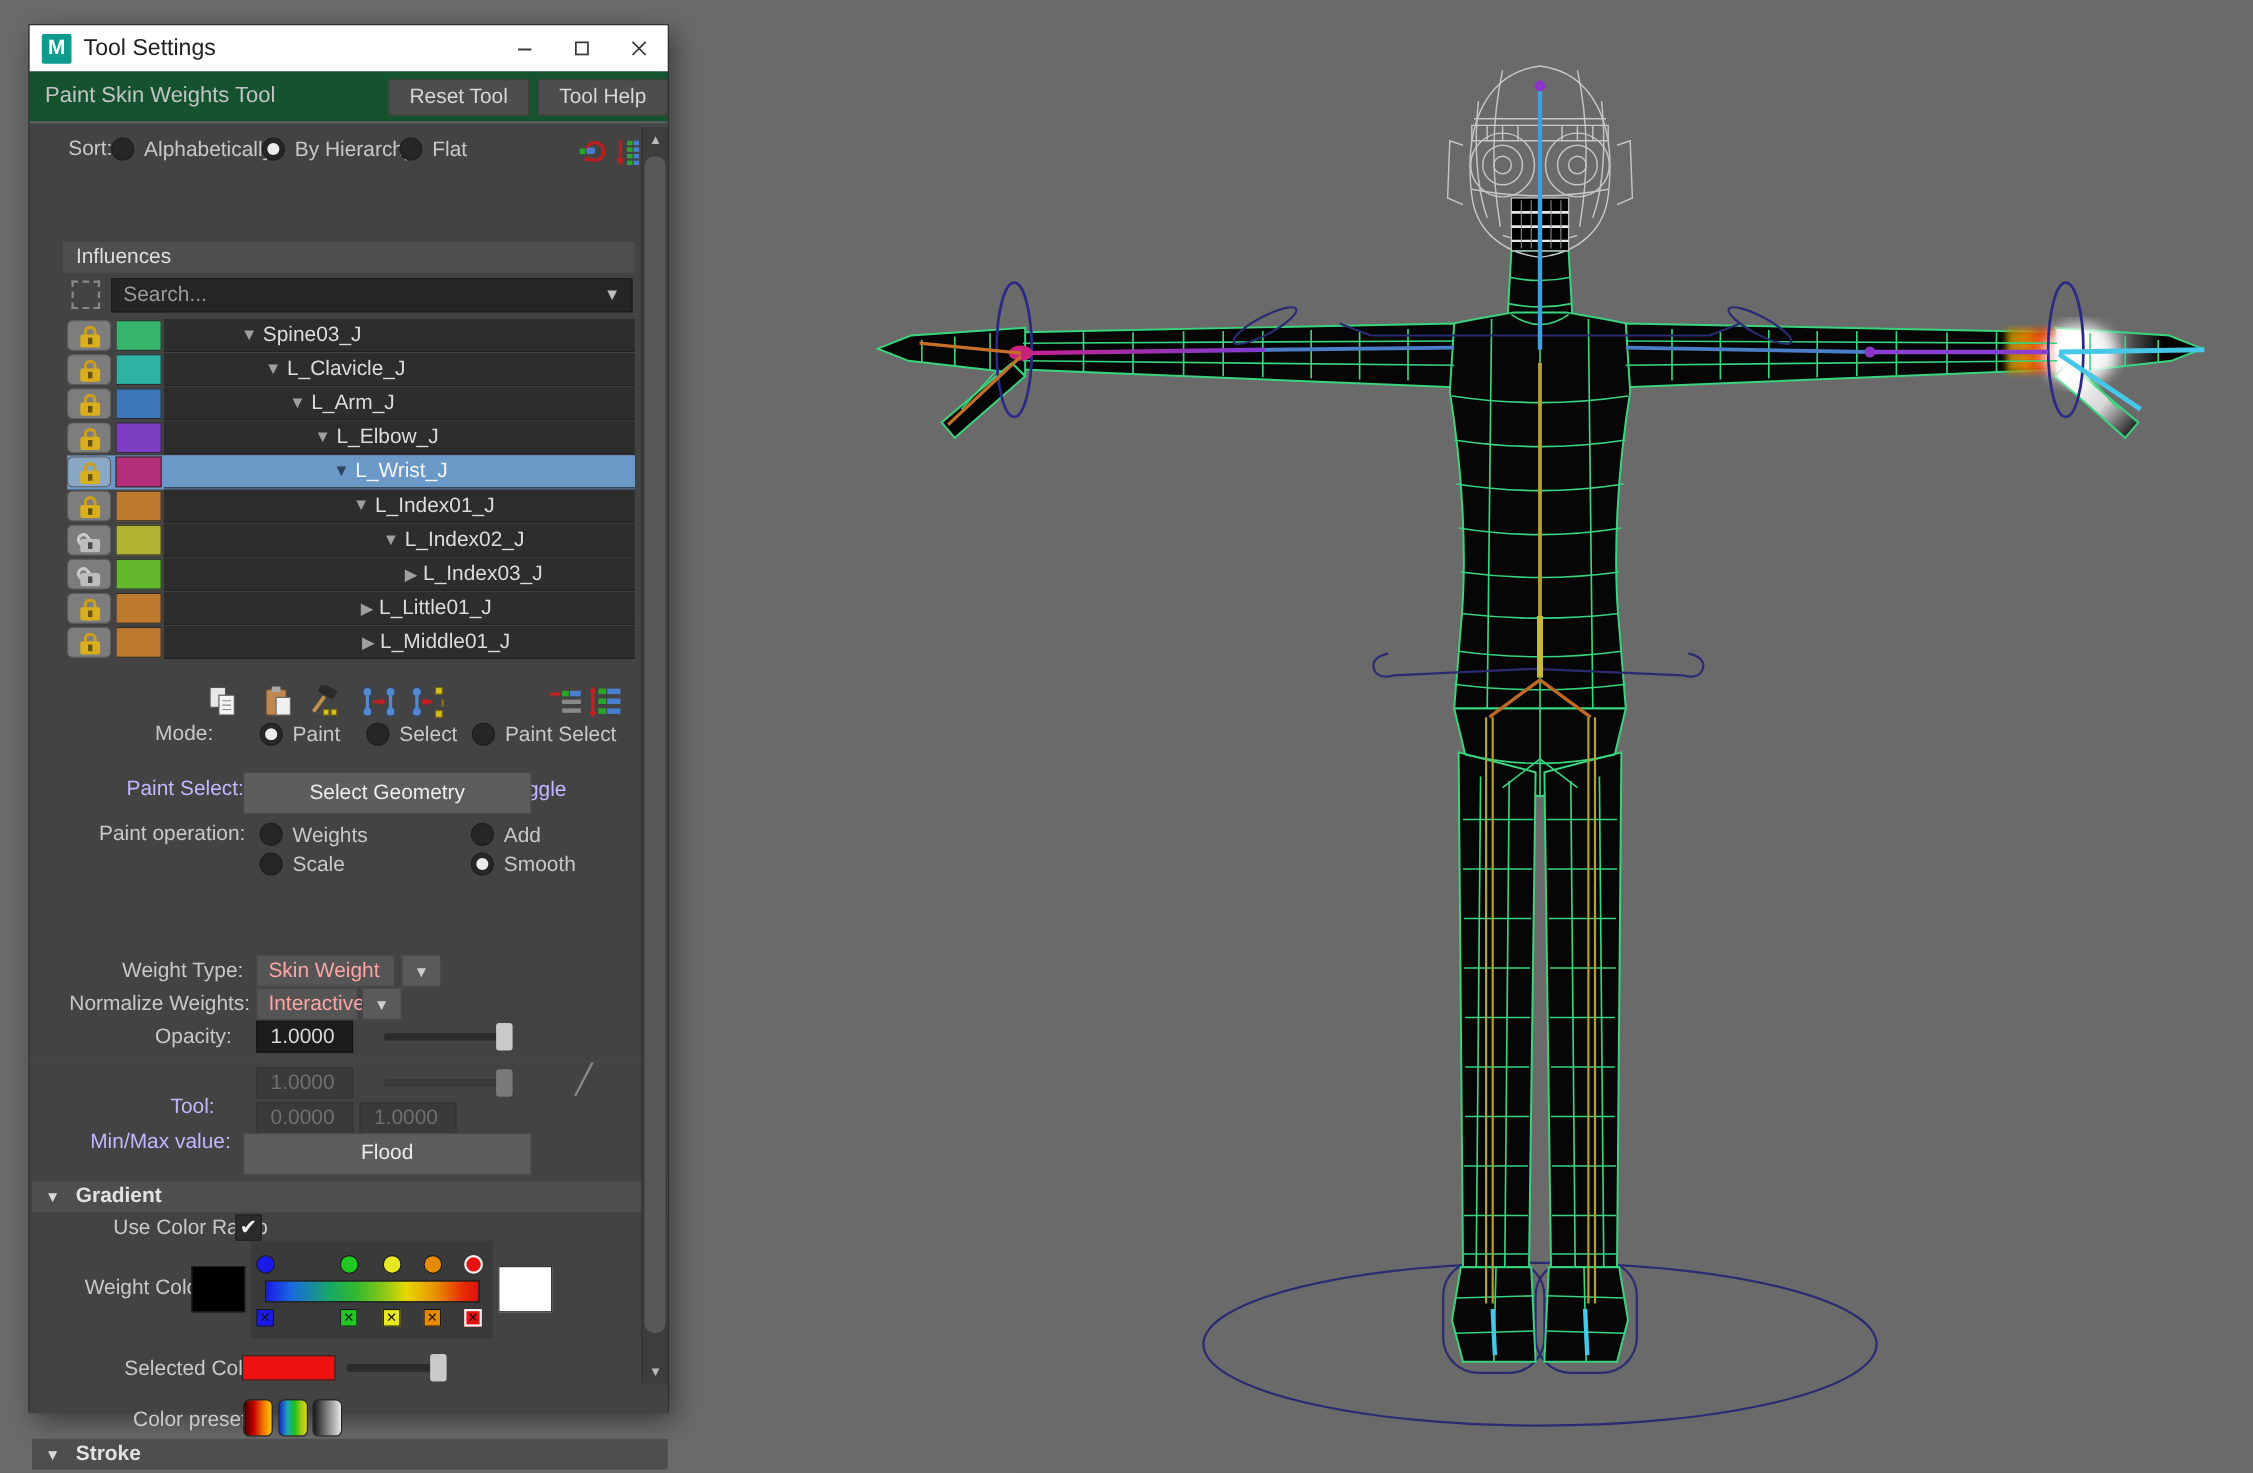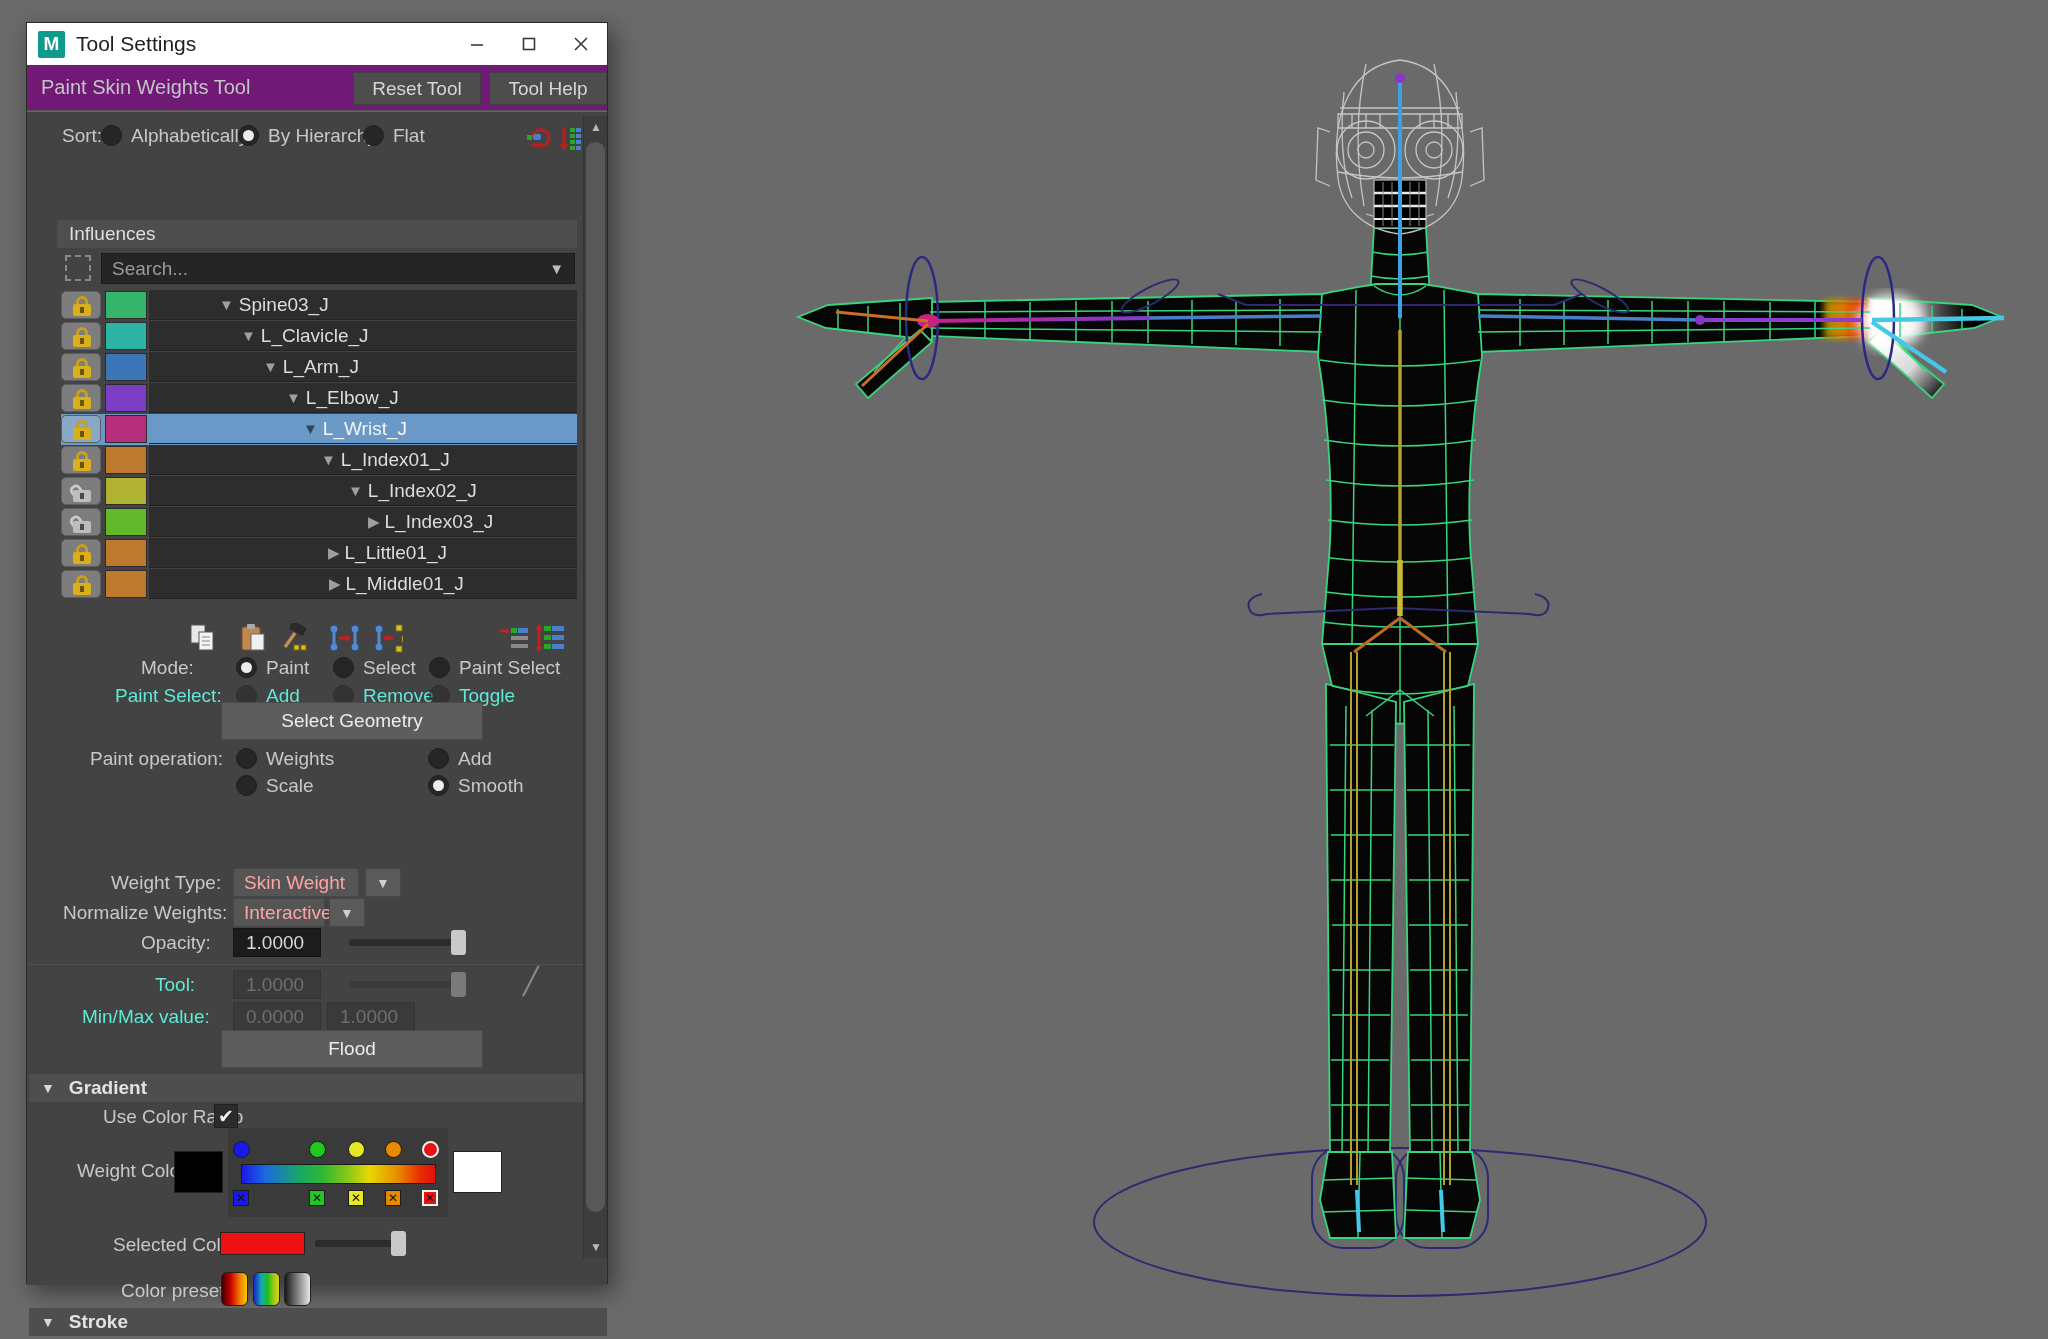--- a/index.html
+++ b/index.html
@@ -17,41 +17,41 @@
   .titlebar{position:absolute;left:0;top:0;width:100%;height:42px;background:#ffffff;
     display:flex;align-items:center;color:#1c1c1c;}
   .maya-icon{width:27px;height:27px;margin-left:11px;background:#0e9a8c;border-radius:2px;
     color:#fff;font-weight:bold;font-size:19px;display:flex;align-items:center;justify-content:center;}
   .title-text{margin-left:11px;font-size:21px;color:#202020;}
   .winbtns{margin-left:auto;display:flex;height:100%;}
   .winbtn{width:52px;height:100%;display:flex;align-items:center;justify-content:center;
     color:#3a3a3a;font-size:20px;cursor:default;}
   .winbtn svg{display:block;}
 
-  .toolheader{position:absolute;left:0;top:42px;width:100%;height:46px;background:#701a75;
+  .toolheader{position:absolute;left:0;top:42px;width:100%;height:46px;background:#14532d;
     border-bottom:1px solid #555;display:flex;align-items:center;}
   .toolname{margin-left:14px;color:#c4c4c4;font-size:20px;}
   .hbtn{position:absolute;top:7px;height:33px;background:#4d4d4d;color:#d6d6d6;
     display:flex;align-items:center;justify-content:center;font-size:19px;border:1px solid #404040;}
   #reset-btn{left:326px;width:128px;}
   #help-btn{left:462px;width:118px;}
 
   .content{position:absolute;left:0;top:88px;width:100%;height:1174px;background:#434343;
     border-top:1px solid #666;}
 
   
   .sortrow{position:absolute;left:0;top:10px;width:100%;height:30px;}
   .rlabel{position:absolute;color:#c8c8c8;}
   .radio{width:21px;height:21px;border-radius:50%;background:#262626;display:inline-block;
     vertical-align:-4px;position:relative;border:1px solid #1e1e1e;}
   .radio.on::after{content:"";position:absolute;left:4px;top:4px;width:11px;height:11px;
     border-radius:50%;background:#ececec;}
   .ritem{position:absolute;white-space:nowrap;}
   .ritem span.lbl{margin-left:9px;}
-  .disabled, .disabled .lbl{color:#5eead4;}
+  .disabled, .disabled .lbl{color:#c4b5fd;margin-top:22px;}
   .disabled .radio{opacity:.55;}
 
   
   .infl-header{position:absolute;left:30px;top:108px;width:520px;height:28px;background:#4e4e4e;
     color:#dedede;font-weight:normal;display:flex;align-items:center;padding-left:12px;}
   .searchrow{position:absolute;left:0;top:140px;width:100%;height:36px;}
   .marquee{position:absolute;left:38px;top:3px;width:26px;height:26px;border:2px dashed #9a9a9a;opacity:.8;}
   .searchfield{position:absolute;left:74px;top:1px;width:474px;height:31px;background:#252525;
     border:1px solid #1c1c1c;color:#9a9a9a;display:flex;align-items:center;padding:0 10px;}
   .searchfield .ph{flex:1;}

